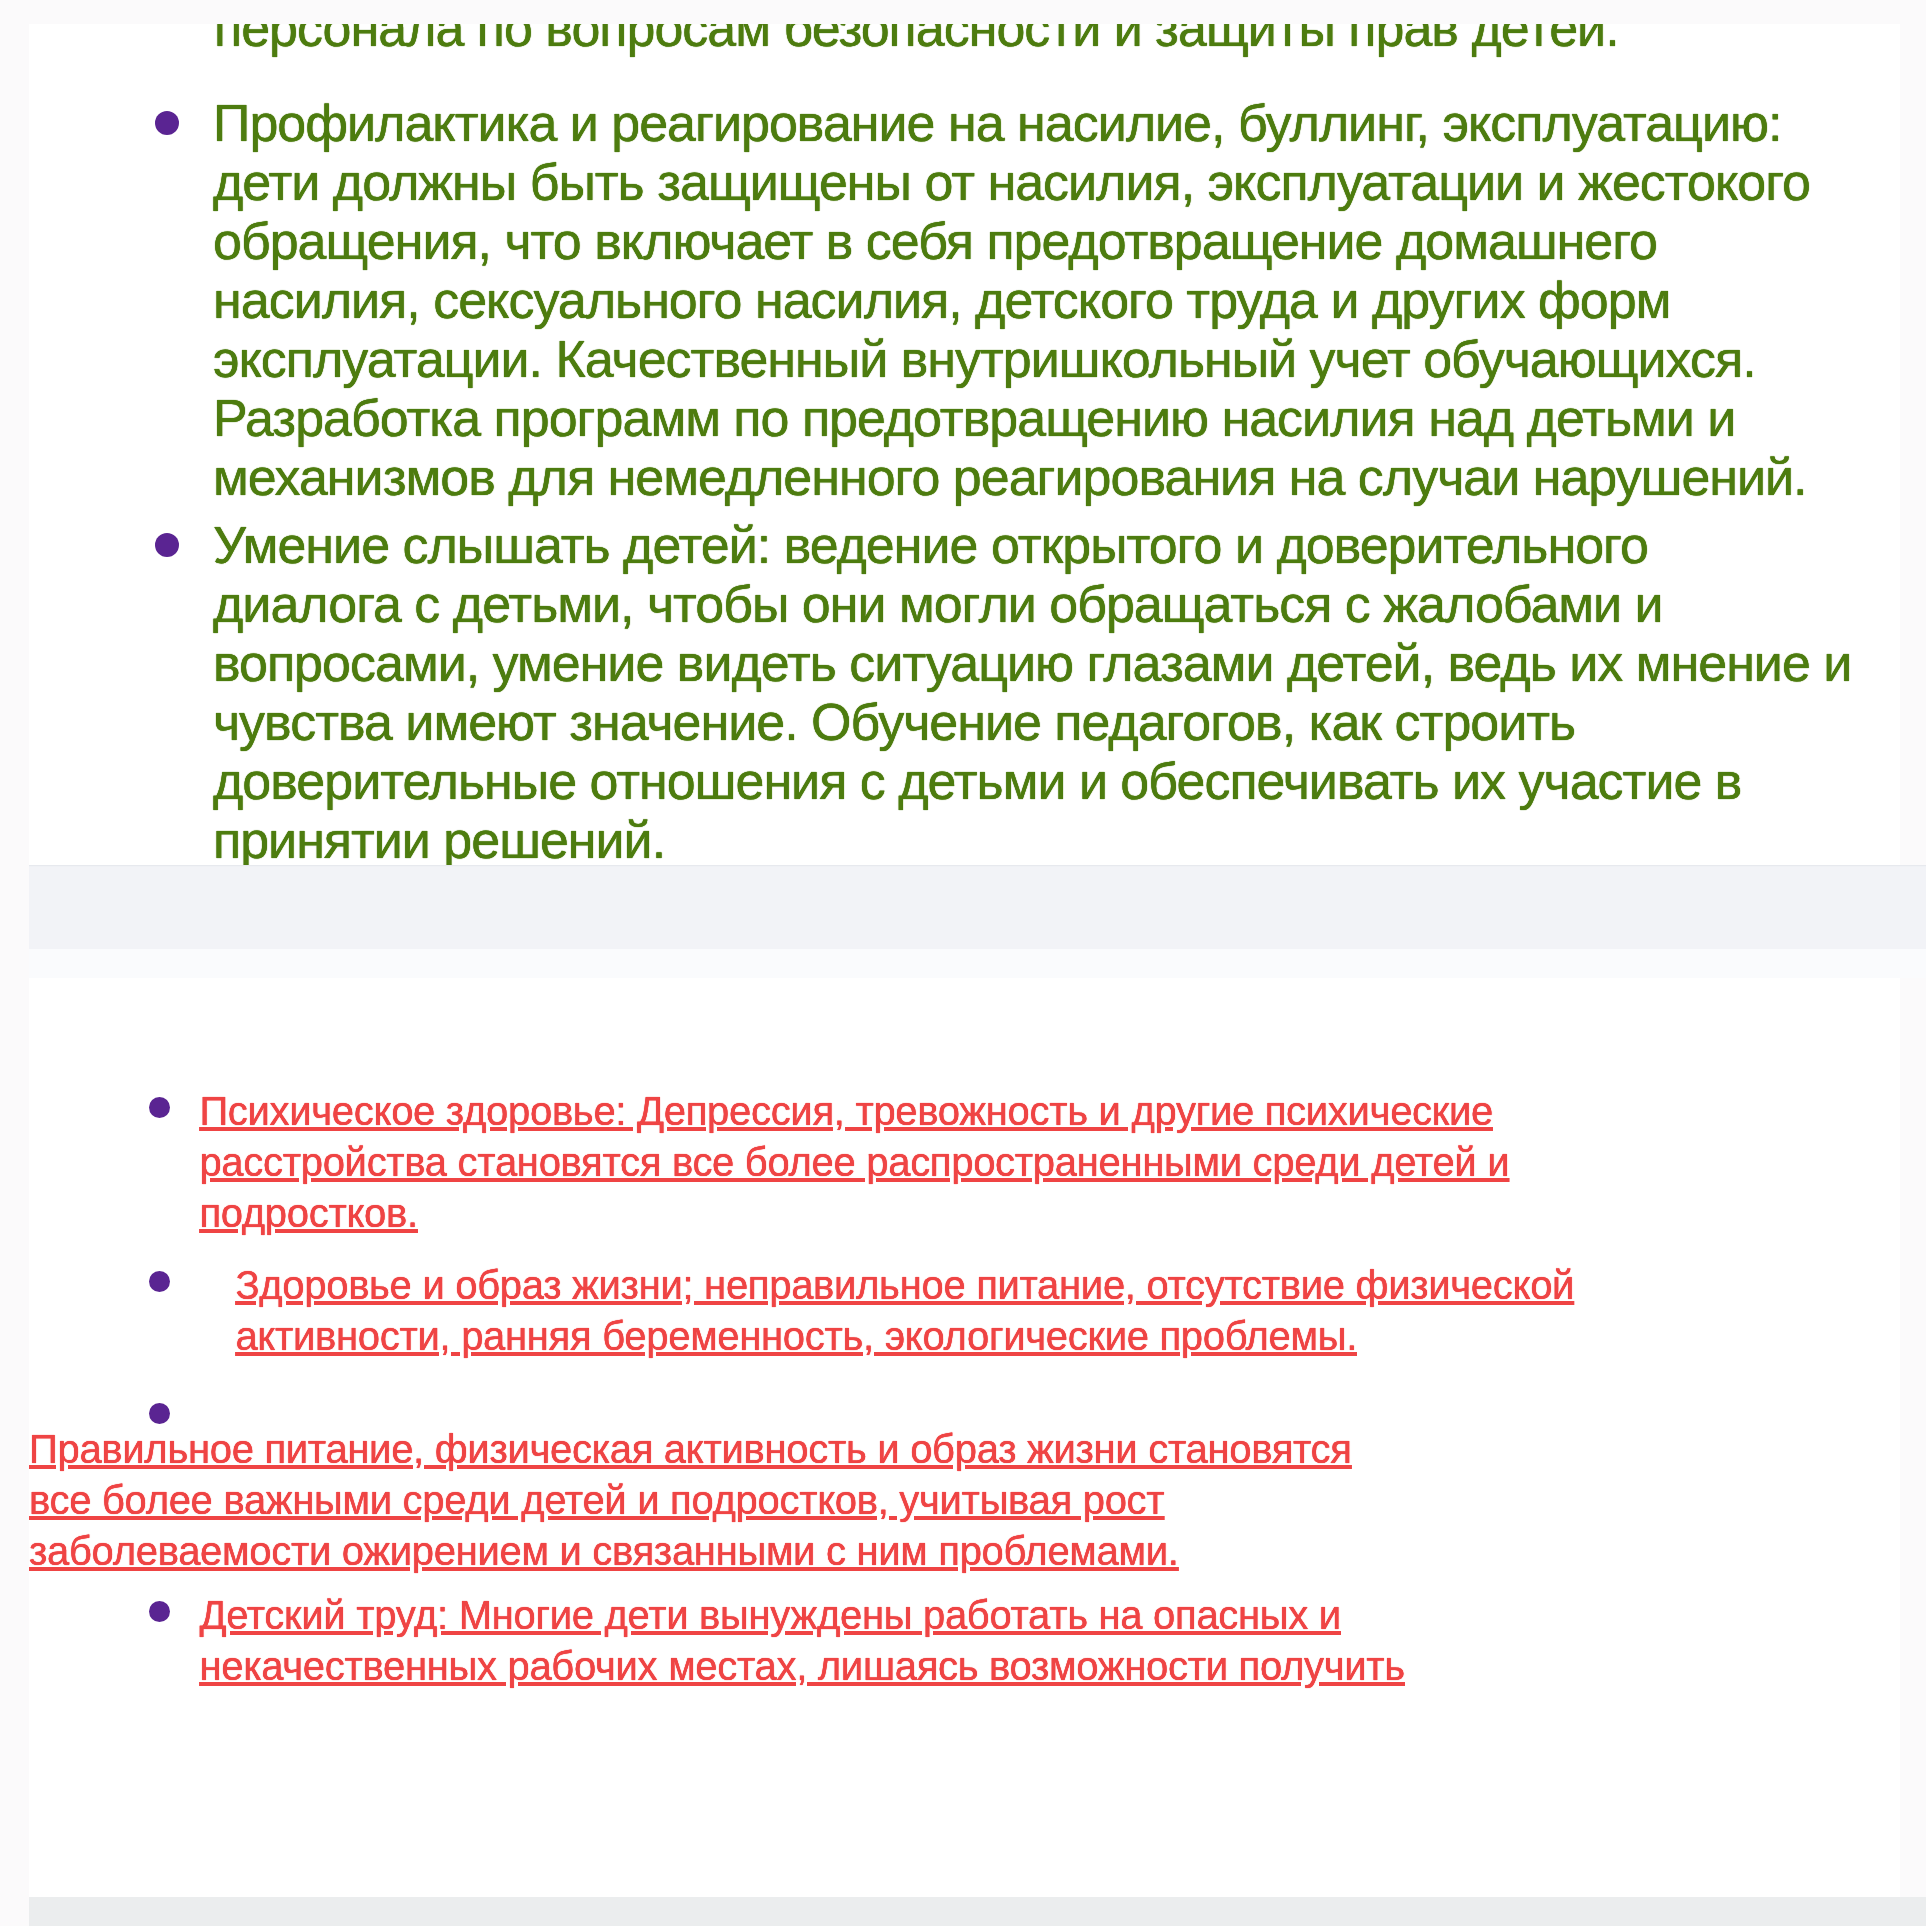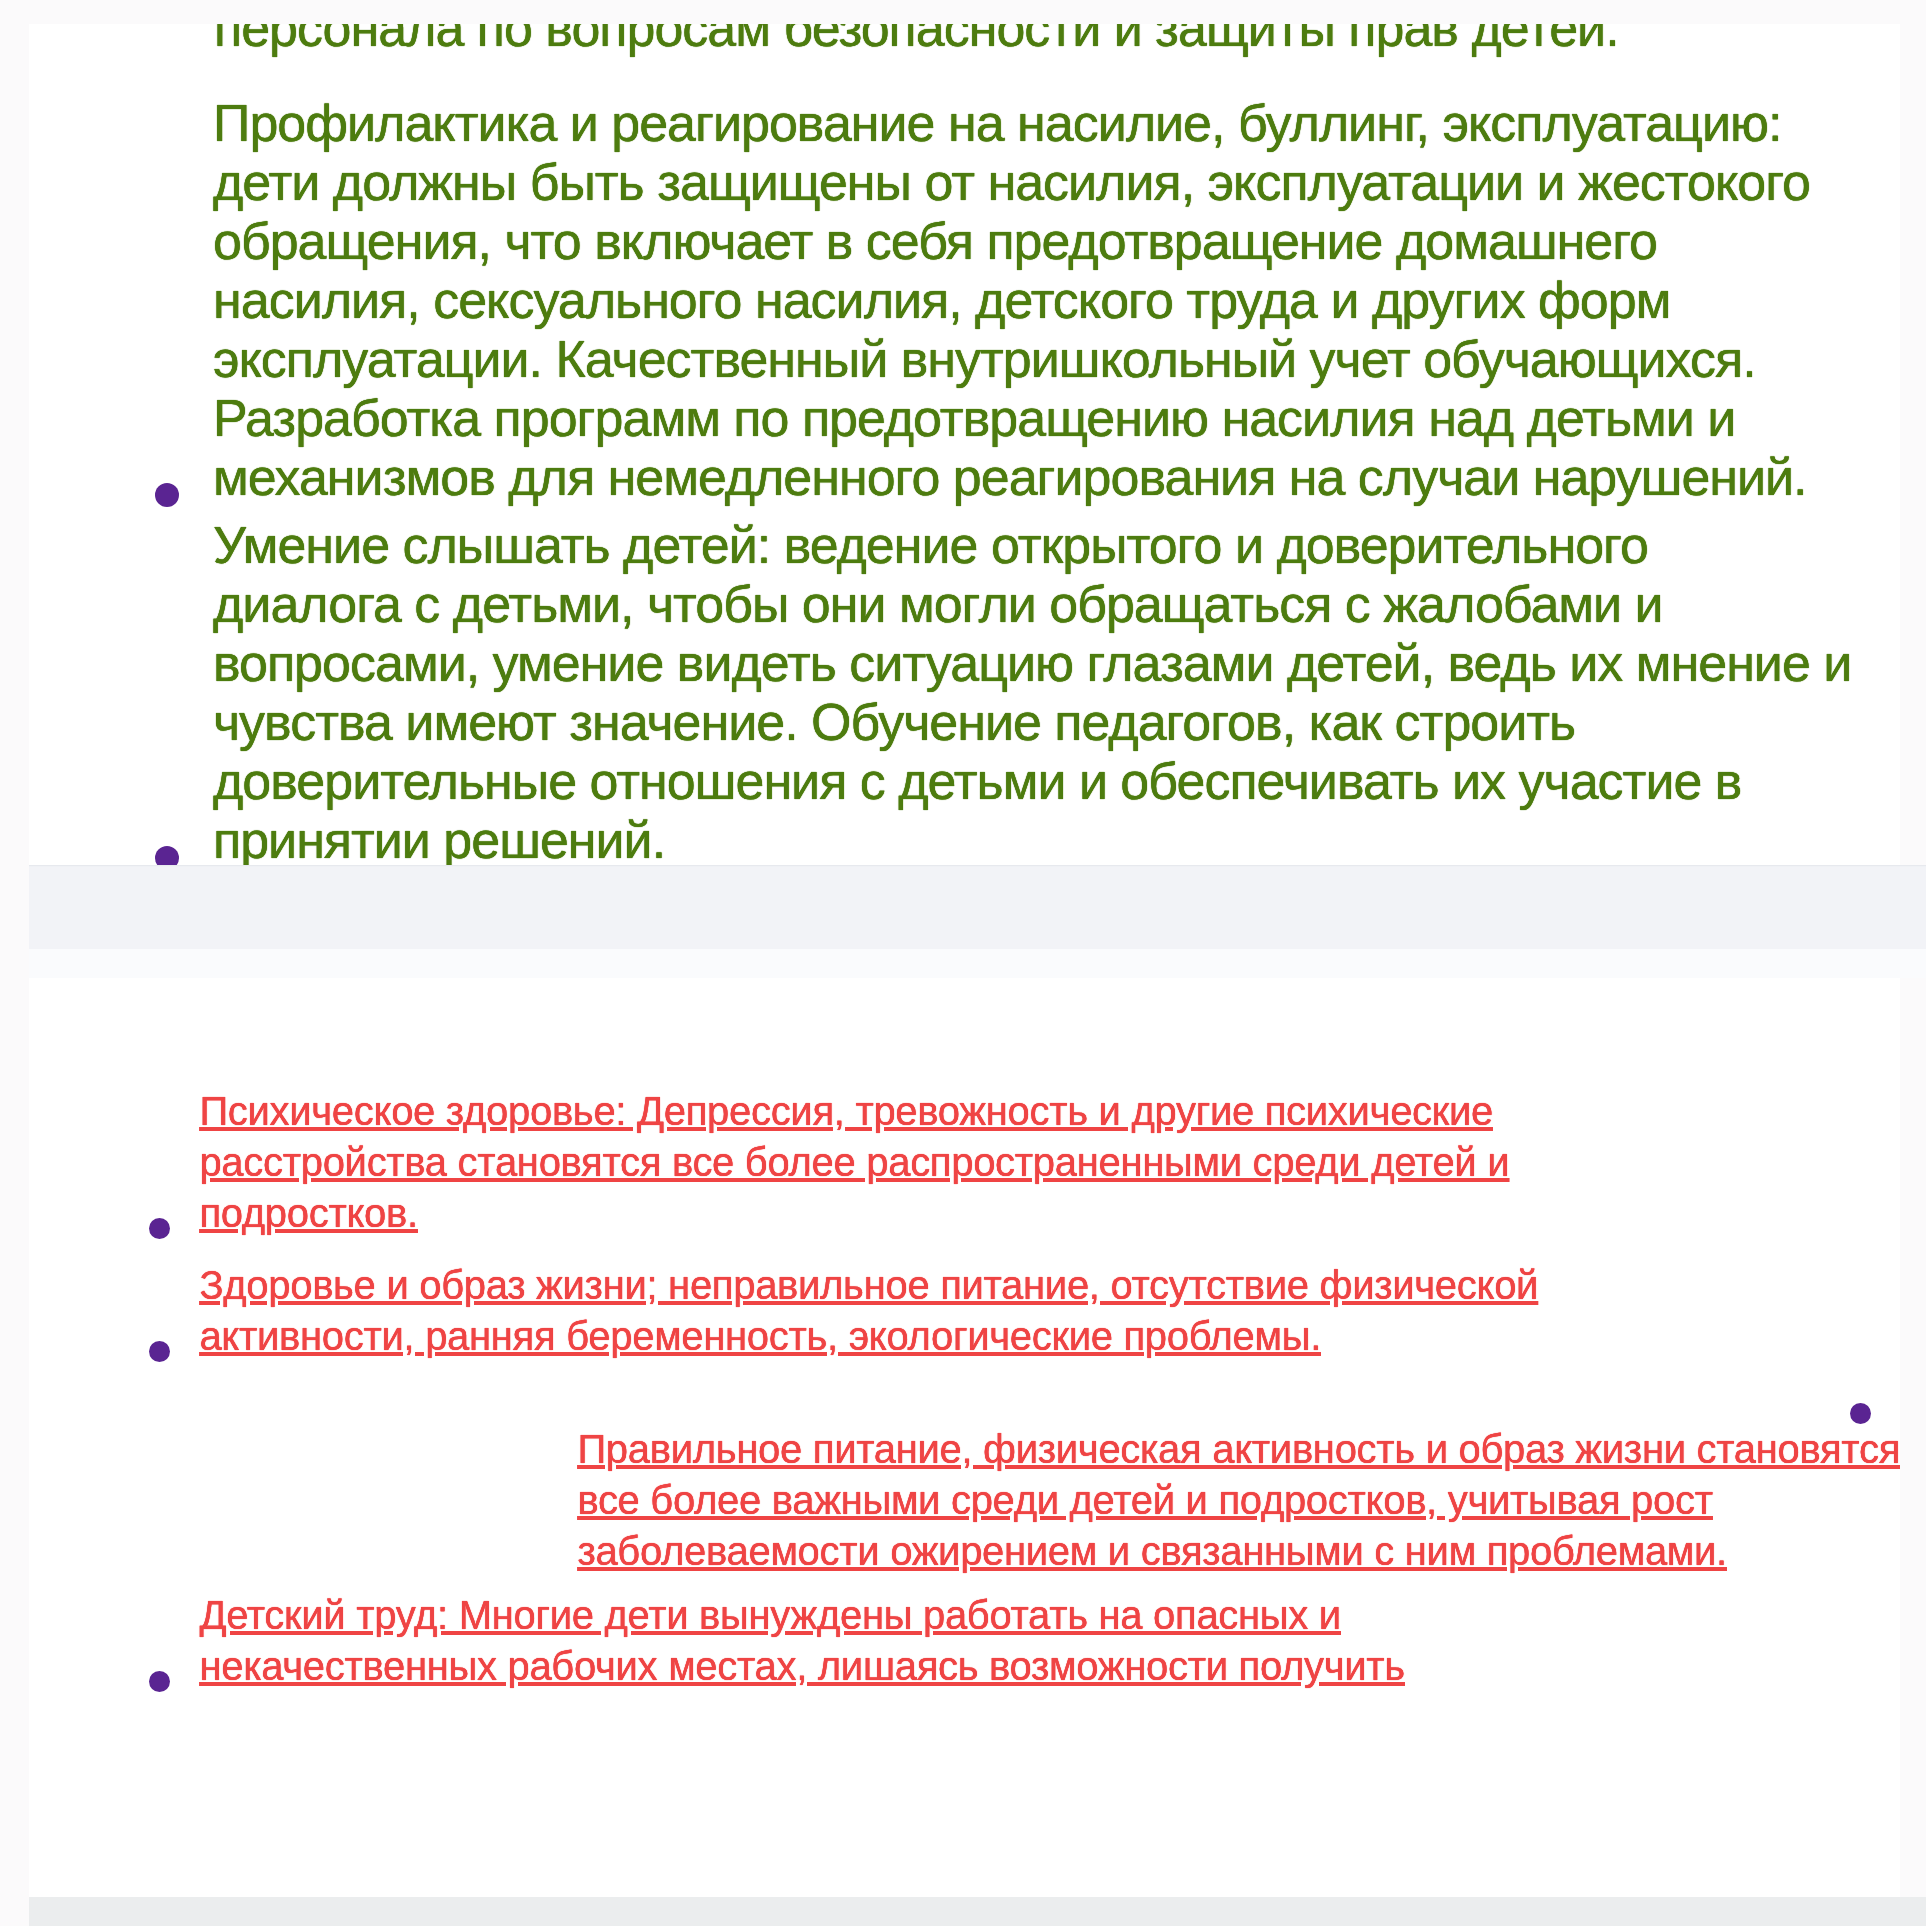--- a/index.html
+++ b/index.html
@@ -20,21 +20,21 @@
 
   .soft{filter:blur(0.5px);}
 
   
   .p1-text{
     color:#4d7c0f;font-size:52px;line-height:59px;letter-spacing:-1px;
     white-space:pre-line;
     text-shadow:0 0 0.8px currentColor,0 0 0.8px currentColor;
   }
   .cutline{margin:-25.4px 0 0 185px;}
-  .row{display:flex;align-items:flex-end;}
+  .row{display:flex;align-items:flex-start;}
   .row1a{margin-top:36px;}
   .row1b{margin-top:9.4px;}
   .dot1{
     flex:0 0 auto;width:24px;height:24px;border-radius:50%;
     background:#5a2492;margin:17.4px 34px 0 126px;
   }
 
   
   .title{
     margin:31px 0 0;color:#1e2a66;font-size:112px;line-height:120px;
@@ -44,21 +44,21 @@
   .p2-text{
     color:#ef4444;font-size:40px;line-height:51px;letter-spacing:-0.3px;
     white-space:pre-line;
     text-shadow:0 0 0.7px currentColor,0 0 0.7px currentColor;
     text-decoration:underline;
   }
   .dot2{
     flex:0 0 auto;width:21.4px;height:21.4px;border-radius:50%;
     background:#5a2492;margin:10.7px 29px 0 120px;
   }
-  .row2b{margin-top:21px;}
+  .row2b{margin-top:21px;gap:36px;}
   .row2c{margin-top:30px;flex-direction:column;}
   .row2d{margin-top:15.4px;}
   .row2e{margin-top:13px;}
 </style>
 </head>
 <body>
 
 <div id="page1" class="page">
   <div class="p1-text cutline soft">персонала по вопросам безопасности и защиты прав детей.</div>
 

